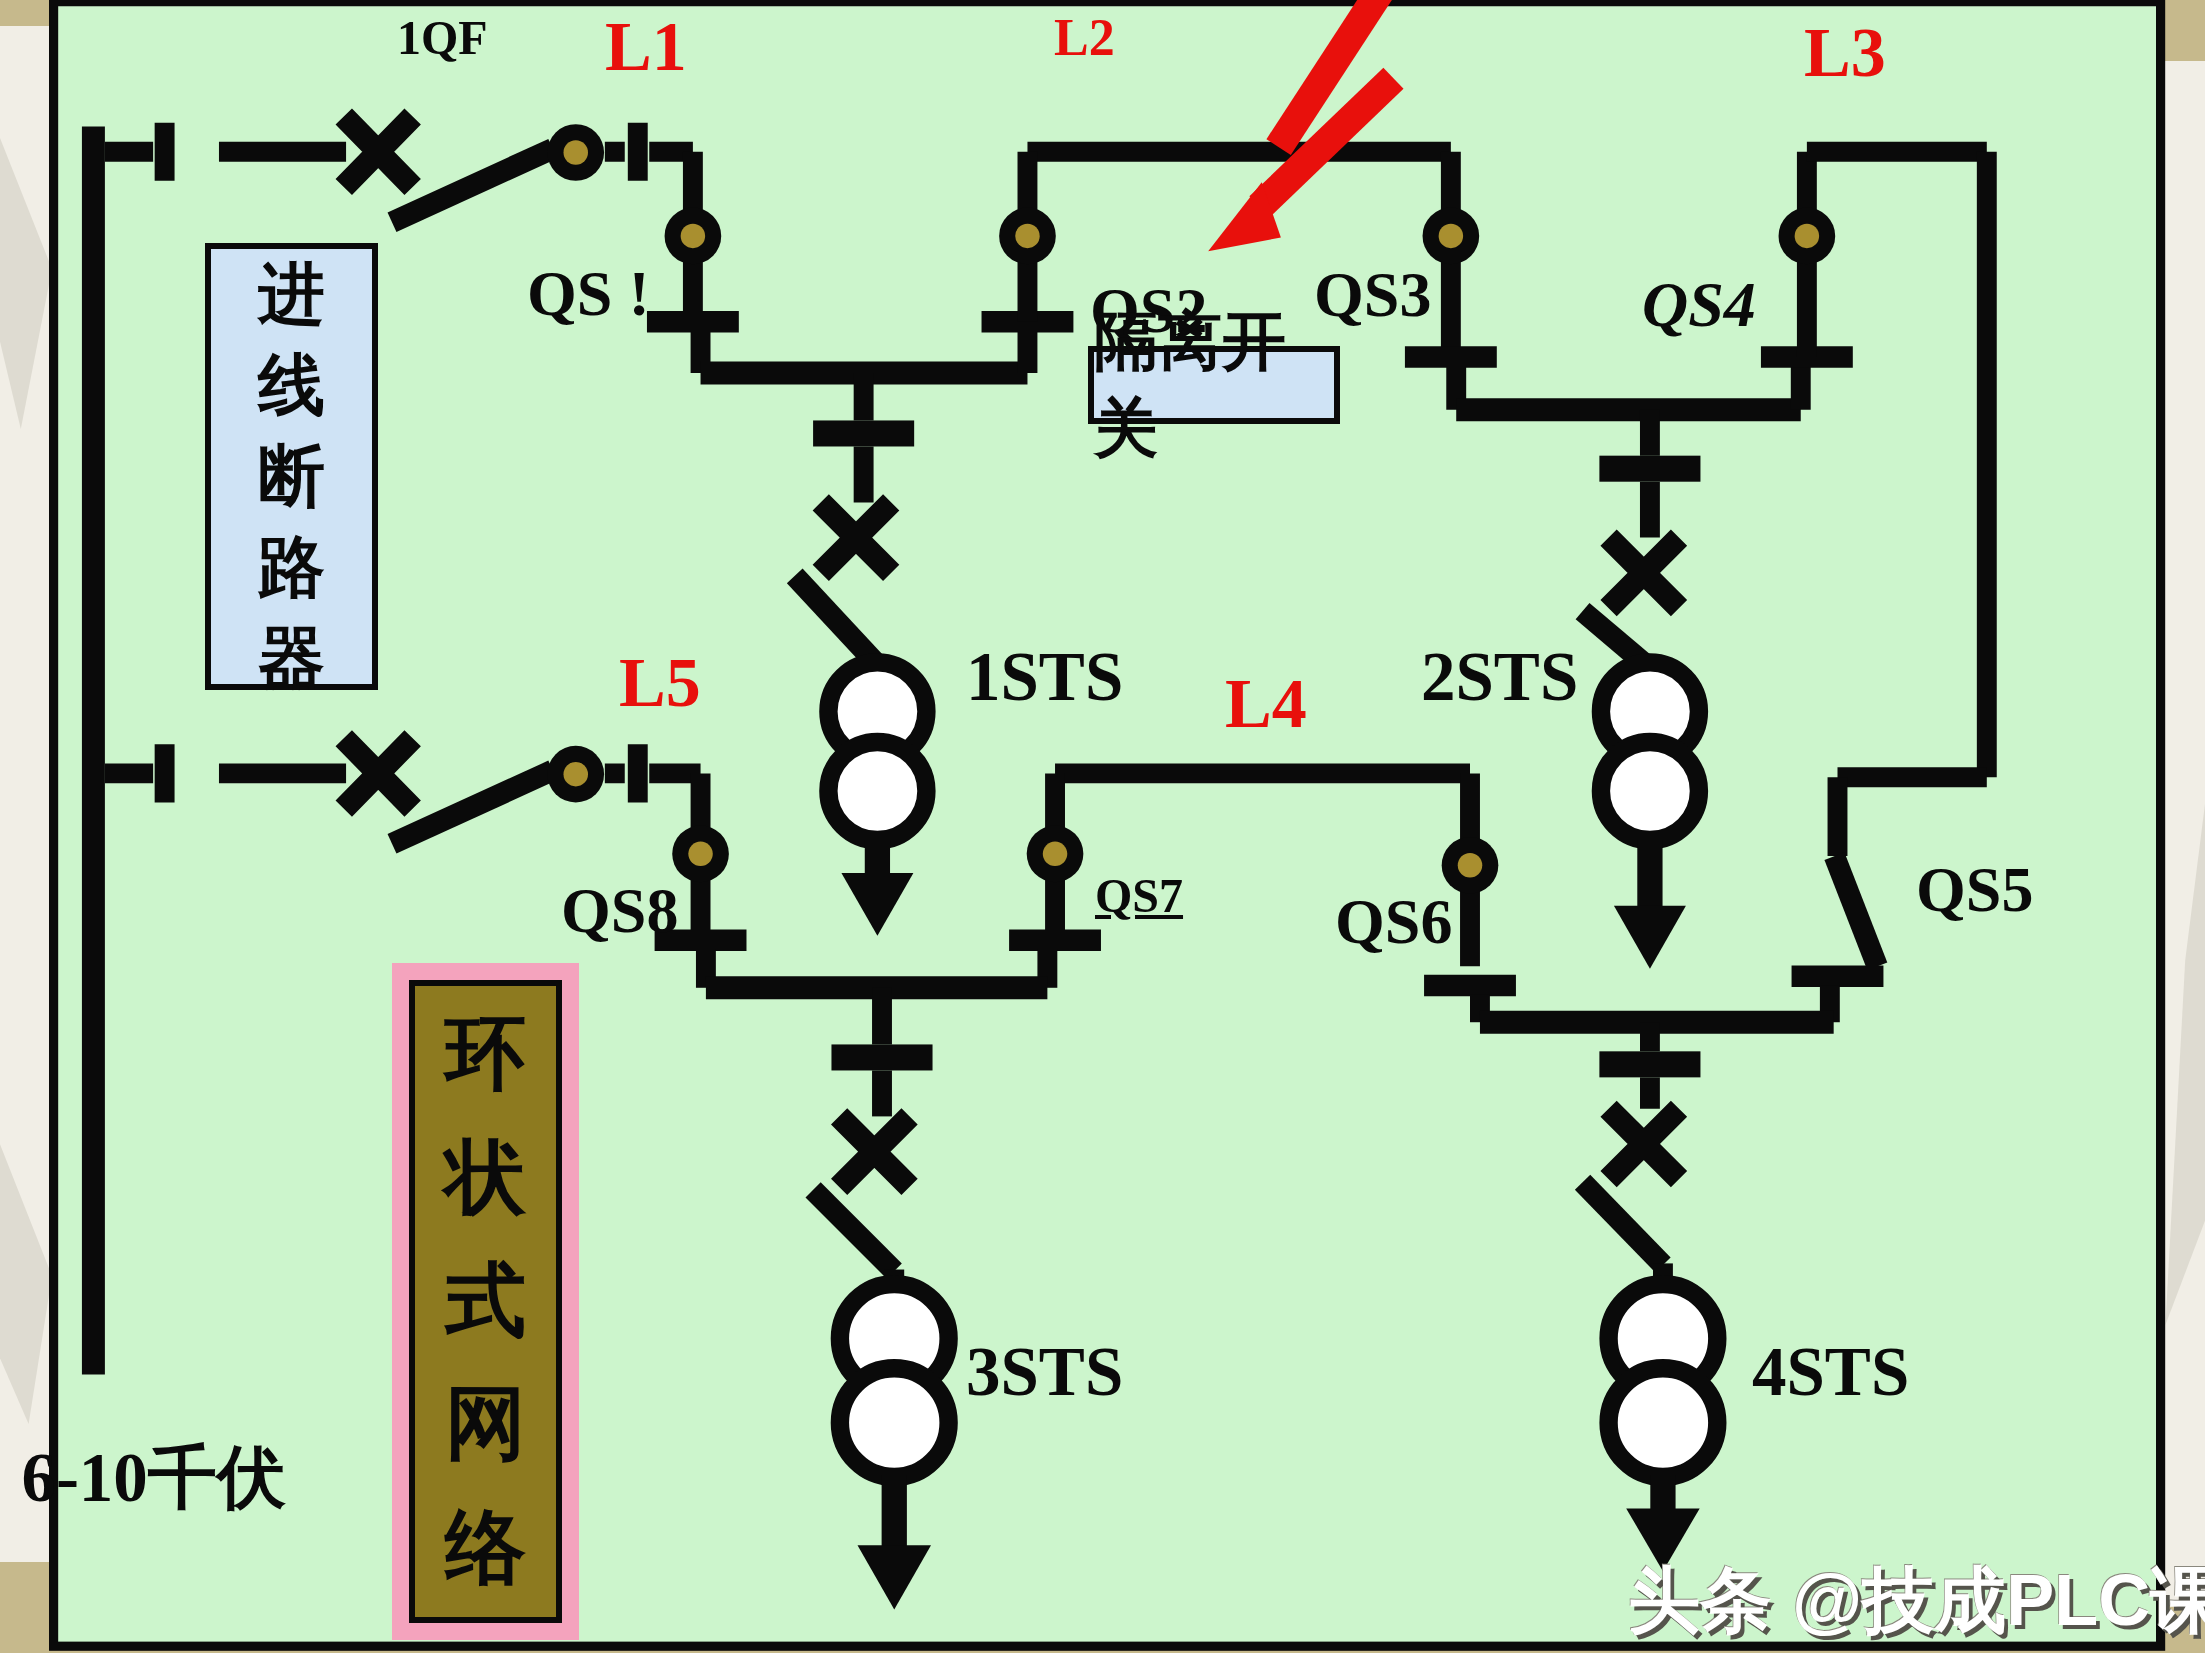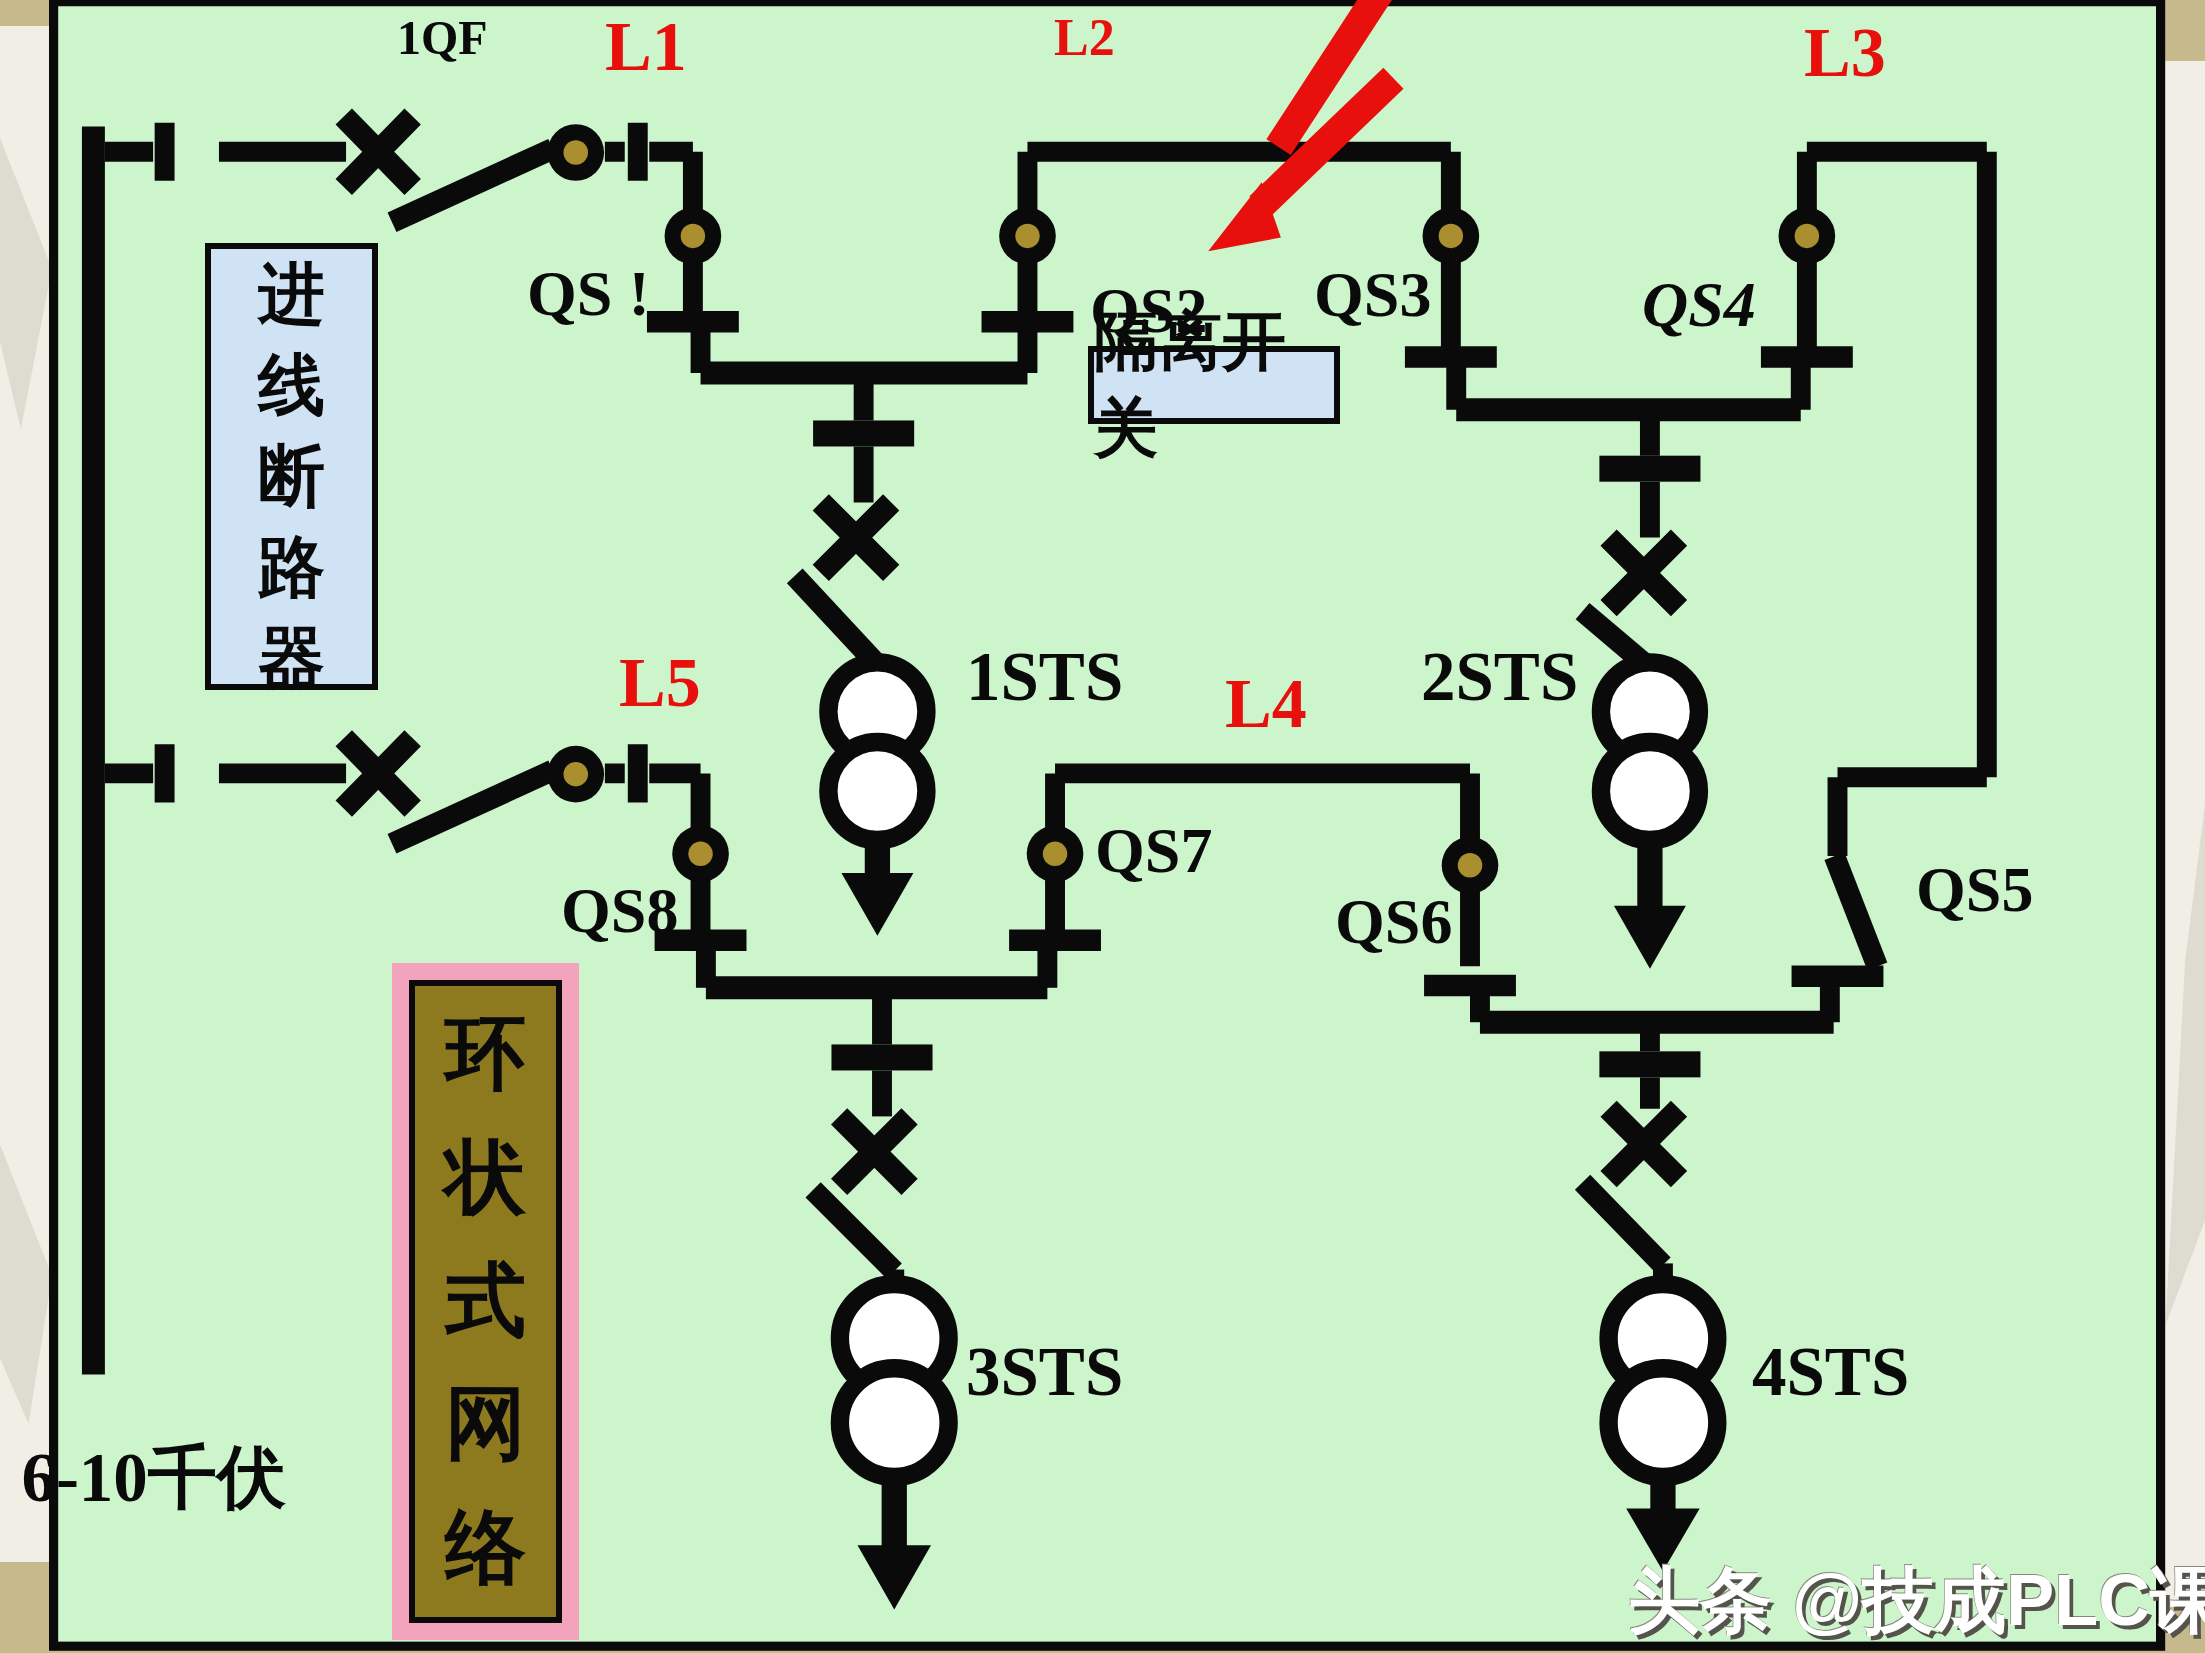--- a/index.html
+++ b/index.html
@@ -213,21 +213,21 @@
   <div class="lbl" style="left:527px;top:254px;font-size:64px;margin-top:8px;">QS !</div>
   <div class="lbl" style="left:1090px;top:263px;font-size:64px;margin-top:16px;">QS2</div>
   <div class="lbl" style="left:1314px;top:263px;font-size:64px;">QS3</div>
   <div class="lbl" style="left:1642px;top:273px;font-size:64px;font-style:italic;">QS4</div>
   <div class="lbl" style="left:409px;top:642px;font-size:66px;"></div>
   <div class="lbl red" style="left:619px;top:648px;font-size:70px;">L5</div>
   <div class="lbl" style="left:966px;top:643px;font-size:69px;">1STS</div>
   <div class="lbl red" style="left:1225px;top:669px;font-size:70px;">L4</div>
   <div class="lbl" style="left:1421px;top:643px;font-size:69px;">2STS</div>
   <div class="lbl" style="left:561px;top:879px;font-size:64px;">QS8</div>
-  <div class="lbl" style="left:1095px;top:819px;font-size:64px;">QS7</div>
+  <div class="lbl" style="left:1095px;top:872px;font-size:48px;text-decoration:underline;">QS7</div>
   <div class="lbl" style="left:1335px;top:890px;font-size:64px;">QS6</div>
   <div class="lbl" style="left:1916px;top:858px;font-size:64px;">QS5</div>
   <div class="lbl" style="left:966px;top:1338px;font-size:69px;text-align:right;">3STS</div>
   <div class="lbl" style="left:1752px;top:1338px;font-size:69px;">4STS</div>
   <div class="lbl" style="left:21.4px;top:1444px;font-size:69px;">6-10千伏</div>
 
   <div class="bluebox vchars" style="left:205px;top:243px;width:173px;height:447px;font-size:67px;justify-content:space-evenly;">
     <span>进</span>
     <span>线</span>
     <span>断</span>

